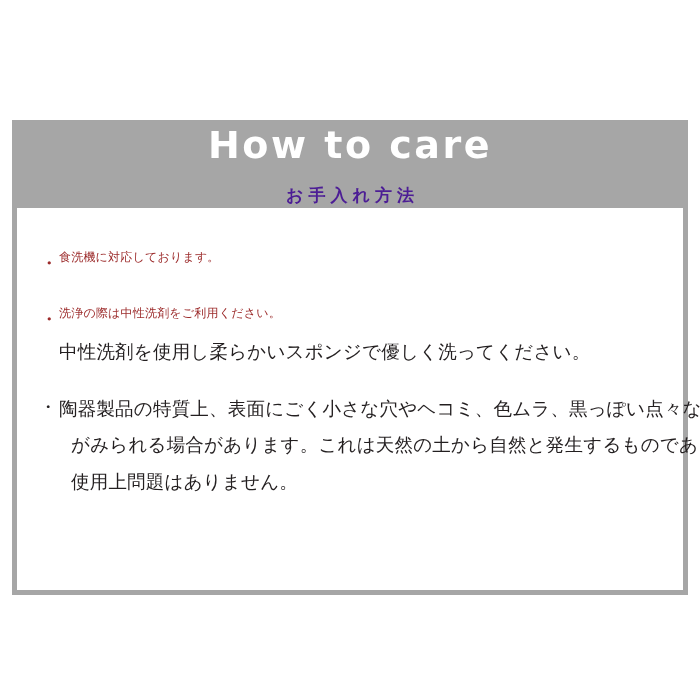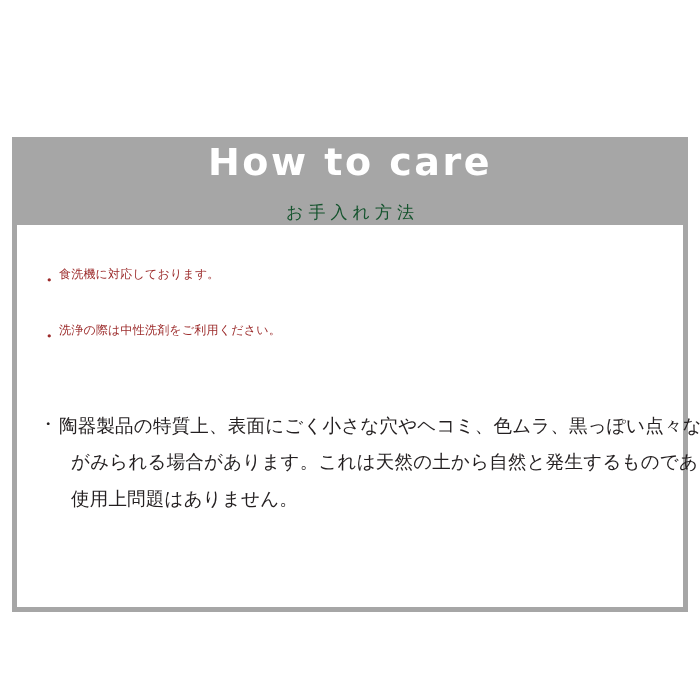--- a/index.html
+++ b/index.html
@@ -18,21 +18,21 @@
     position: relative;
     width: 700px;
     height: 700px;
     background: #ffffff;
   }
 
   
   .care-card {
     position: absolute;
     left: 12px;
-    top: 137px;
+    top: 120px;
     width: 676px;
     height: 475px;
     box-sizing: border-box;
     border: 5px solid #a6a6a6;
     background: #ffffff;
   }
 
   
   .card-header {
     position: absolute;
@@ -53,23 +53,23 @@
     font-size: 38px;
     font-weight: 700;
     letter-spacing: 2.5px;
     line-height: 1.0;
     margin: 0 0 2px 0;
     font-family: "DejaVu Sans", "Liberation Sans", sans-serif;
     white-space: nowrap;
   }
 
   .card-subtitle {
-    color: #14532d;
+    color: #4c1d95;
     font-size: 17px;
-    font-weight: 400;
+    font-weight: 700;
     letter-spacing: 5px;
     line-height: 1.2;
     margin: 20px 0 0 0;
     padding-left: 5px;
     white-space: nowrap;
   }
 
   
   .card-body {
     position: absolute;
@@ -166,20 +166,21 @@
         </div>
       </div>
 
       <div class="care-item item-red">
         <div class="care-line">
           <span class="care-bullet">・</span>
           <span class="care-text">洗浄の際は中性洗剤をご利用ください。</span>
         </div>
         <div class="care-subnote">
           <span class="care-bullet">・</span>
+          <span class="care-text">中性洗剤を使用し柔らかいスポンジで優しく洗ってください。</span>
         </div>
       </div>
 
       <div class="care-item item-black">
         <div class="care-line">
           <span class="care-bullet">・</span>
           <span class="care-text">
             <p>陶器製品の特質上、表面にごく小さな穴やヘコミ、色ムラ、黒っぽい点々など</p>
             <p class="hang-indent">がみられる場合があります。これは天然の土から自然と発生するものであり、</p>
             <p class="hang-indent">使用上問題はありません。</p>

